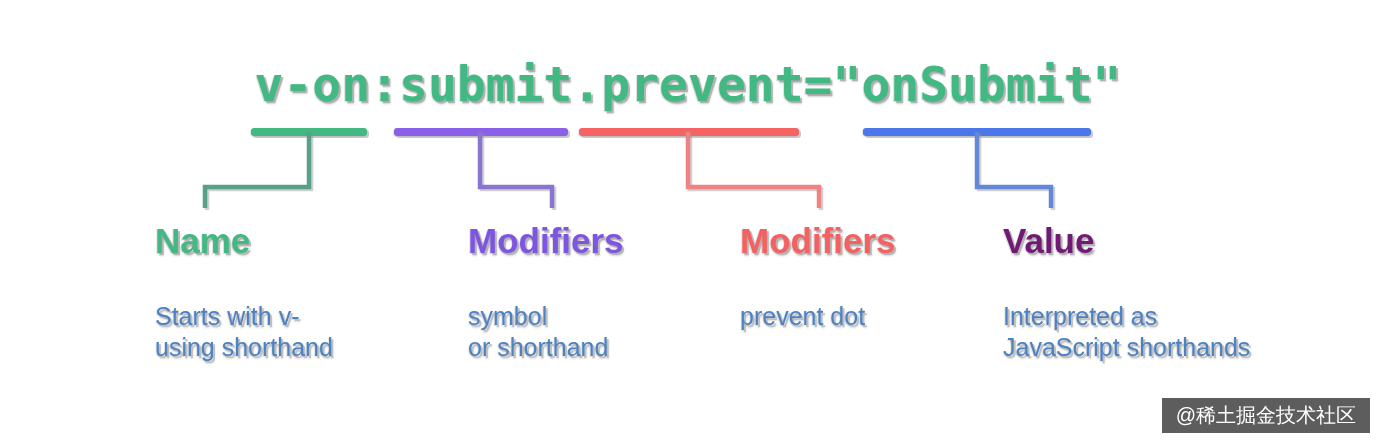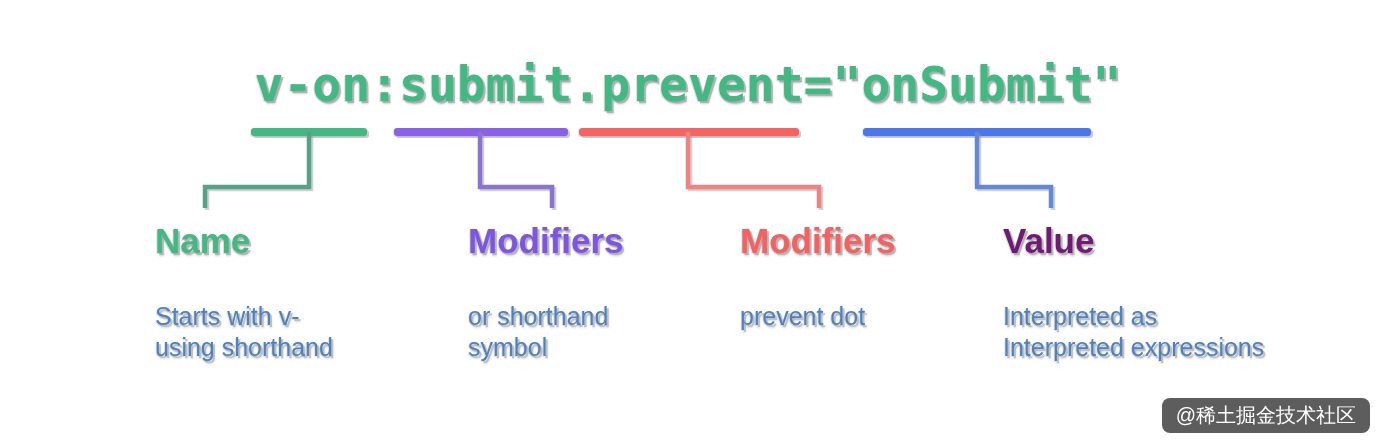--- a/index.html
+++ b/index.html
@@ -93,21 +93,21 @@
   }
 
   
   .watermark {
     position: absolute;
     right: 6px;
     bottom: 7px;
     height: 35px;
     line-height: 35px;
     padding: 0 14px;
-    border-radius: 8px;
+    border-radius: 0;
     background: rgba(30, 30, 30, 0.72);
     color: #ffffff;
     font-size: 20px;
     white-space: nowrap;
   }
 </style>
 </head>
 <body>
 
 <div class="canvas">
@@ -136,37 +136,37 @@
     <div class="label c-green">Name</div>
     <div class="desc">
       <div>Starts with v-</div>
       <div>using shorthand</div>
     </div>
   </div>
 
   <div class="col col-argument">
     <div class="label c-purple">Modifiers</div>
     <div class="desc">
+      <div>symbol</div>
       <div>or shorthand</div>
-      <div>symbol</div>
     </div>
   </div>
 
   <div class="col col-modifiers">
     <div class="label c-red">Modifiers</div>
     <div class="desc">
       <div>prevent dot</div>
     </div>
   </div>
 
   <div class="col col-value">
     <div class="label c-blue">Value</div>
     <div class="desc">
       <div>Interpreted as</div>
-      <div>Interpreted expressions</div>
+      <div>JavaScript shorthands</div>
     </div>
   </div>
 
   <div class="watermark">
     <span>@稀土掘金技术社区</span>
   </div>
 
 </div>
 
 </body></html>

